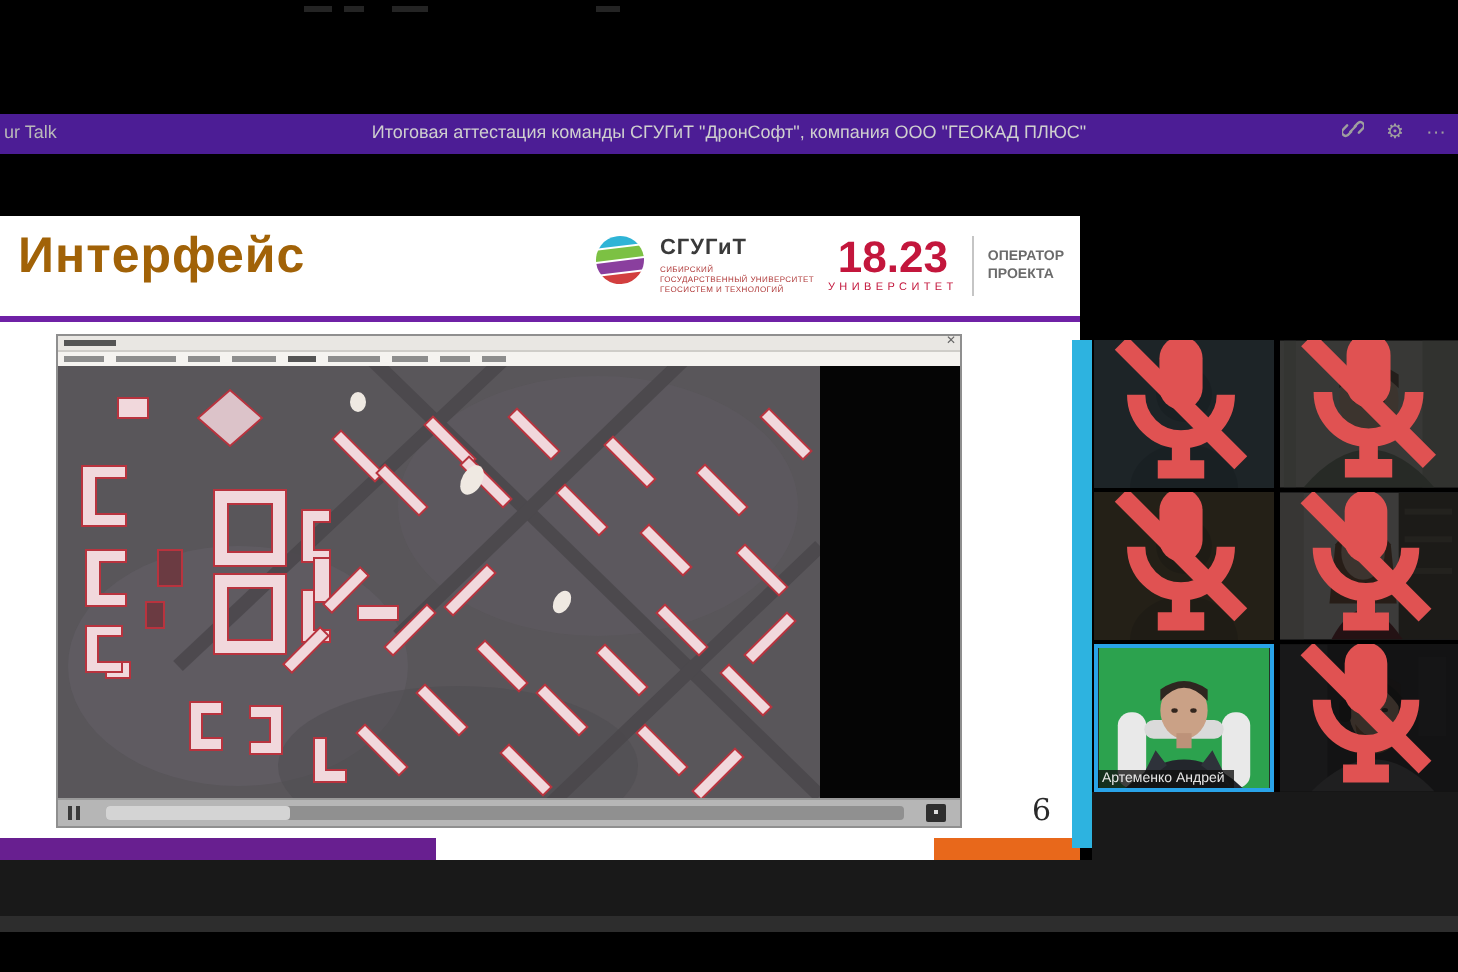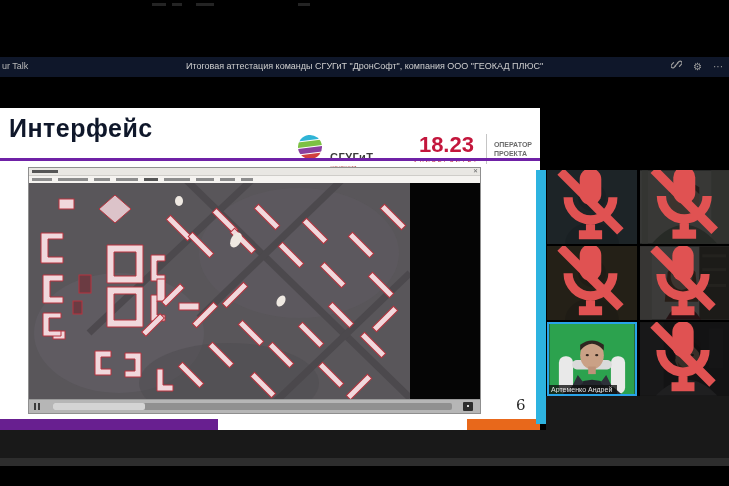--- a/index.html
+++ b/index.html
@@ -4,37 +4,37 @@
 <style>
   html,body{margin:0;padding:0;background:#000;}
   #screen{position:relative;width:729px;height:486px;background:#000;overflow:hidden;
           font-family:"Liberation Sans",sans-serif;}
   .abs{position:absolute;}
 
   
   .artifact{position:absolute;top:3px;height:3px;background:#242424;}
 
   
-  #meetbar{left:0;top:57px;width:729px;height:20px;background:#0f172a;color:#c9c9c9;}
+  #meetbar{left:0;top:57px;width:729px;height:20px;background:#4c1d95;color:#c9c9c9;}
   #meetbar .left{position:absolute;left:2px;top:4px;font-size:9px;color:#b9b9b9;}
   #meetbar .title{position:absolute;left:0;right:0;top:4px;text-align:center;font-size:9px;color:#cfcfcf;}
   #meetbar .icons{position:absolute;right:6px;top:2px;display:flex;gap:11px;align-items:center;height:16px;}
   #meetbar .icons .ic{color:#9f9f9f;font-size:10px;line-height:16px;cursor:default;}
 
   
   #slide{left:0;top:108px;width:540px;height:322px;background:#fff;}
-  #slide-title{position:absolute;left:9px;top:6px;font-size:25px;font-weight:bold;color:#0f172a;letter-spacing:.5px;}
+  #slide-title{position:absolute;left:9px;top:6px;font-size:25px;font-weight:bold;color:#a16207;letter-spacing:.5px;}
   #slide-rule{position:absolute;left:0;top:50px;width:540px;height:3px;background:#6f21a6;}
   #bar-purple{position:absolute;left:0;top:311px;width:218px;height:11px;background:#681f90;}
   #bar-orange{position:absolute;left:467px;top:311px;width:73px;height:11px;background:#e8681b;}
   #page-num{position:absolute;left:516px;top:288px;font-family:"DejaVu Serif",serif;font-size:15px;color:#2a2a2a;}
 
   
   #logos{position:absolute;right:8px;top:9px;display:flex;align-items:center;gap:7px;}
-  .sg-text .nm{font-size:11px;font-weight:bold;color:#3a3a3a;letter-spacing:.5px;margin-top:34px;}
+  .sg-text .nm{font-size:11px;font-weight:bold;color:#3a3a3a;letter-spacing:.5px;}
   .sg-text .sub{font-size:4px;line-height:5px;color:#b03a3a;letter-spacing:.2px;margin-top:2px;}
   .u35 .num{font-size:22px;font-weight:bold;color:#c3163c;line-height:22px;font-family:"Liberation Sans",sans-serif;}
   .u35 .lbl{font-size:5.5px;letter-spacing:2.2px;color:#c3163c;margin-top:1px;}
   .vdiv{width:1px;height:30px;background:#c5c5c5;}
   .oper{font-size:7px;font-weight:bold;color:#6b6b6b;line-height:9px;}
 
   
   #mapwin{left:28px;top:59px;width:453px;height:247px;background:#fff;border:1px solid #8f8f8f;box-sizing:border-box;}
   #wtitle{position:absolute;left:0;top:0;right:0;height:7px;background:#e9e7e3;border-bottom:1px solid #cfcdc9;}
   #wmenu{position:absolute;left:0;top:8px;right:0;height:7px;background:#f5f3f0;}

